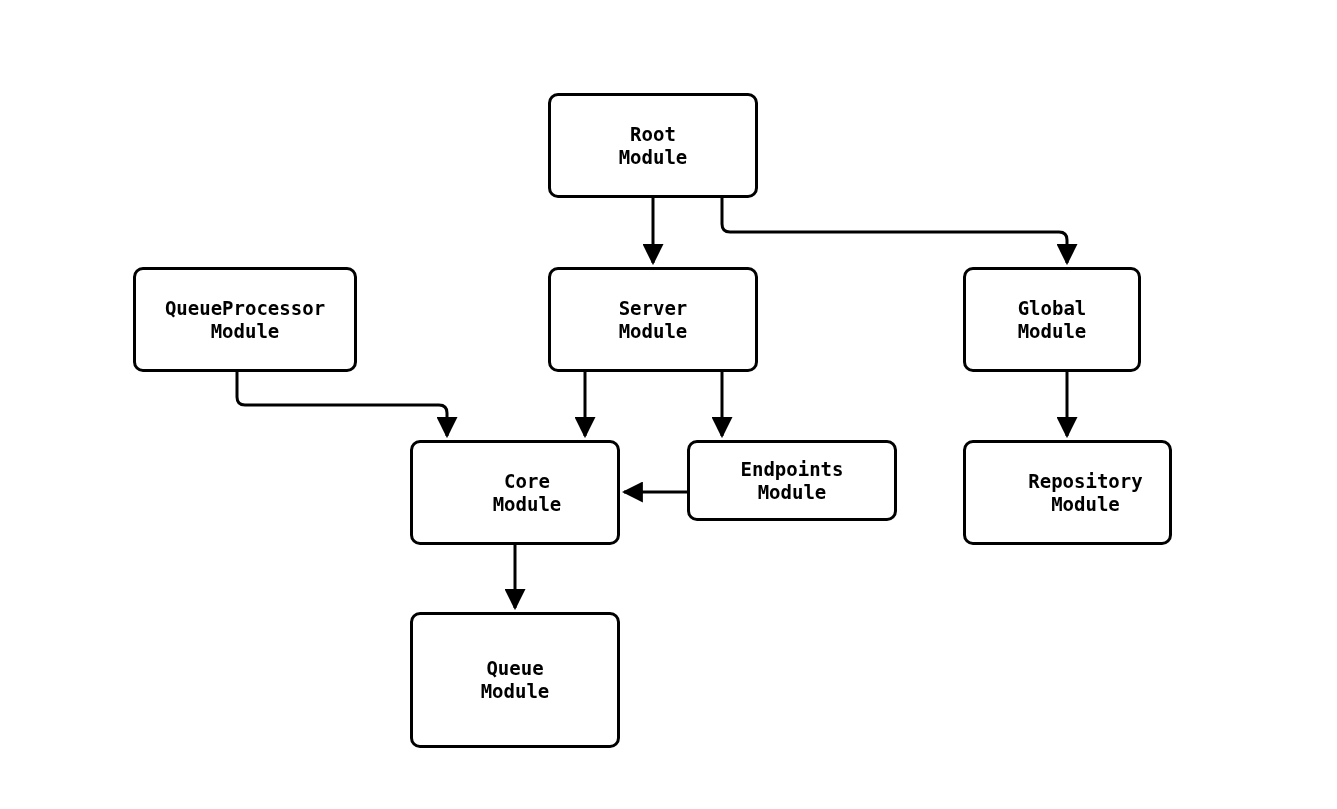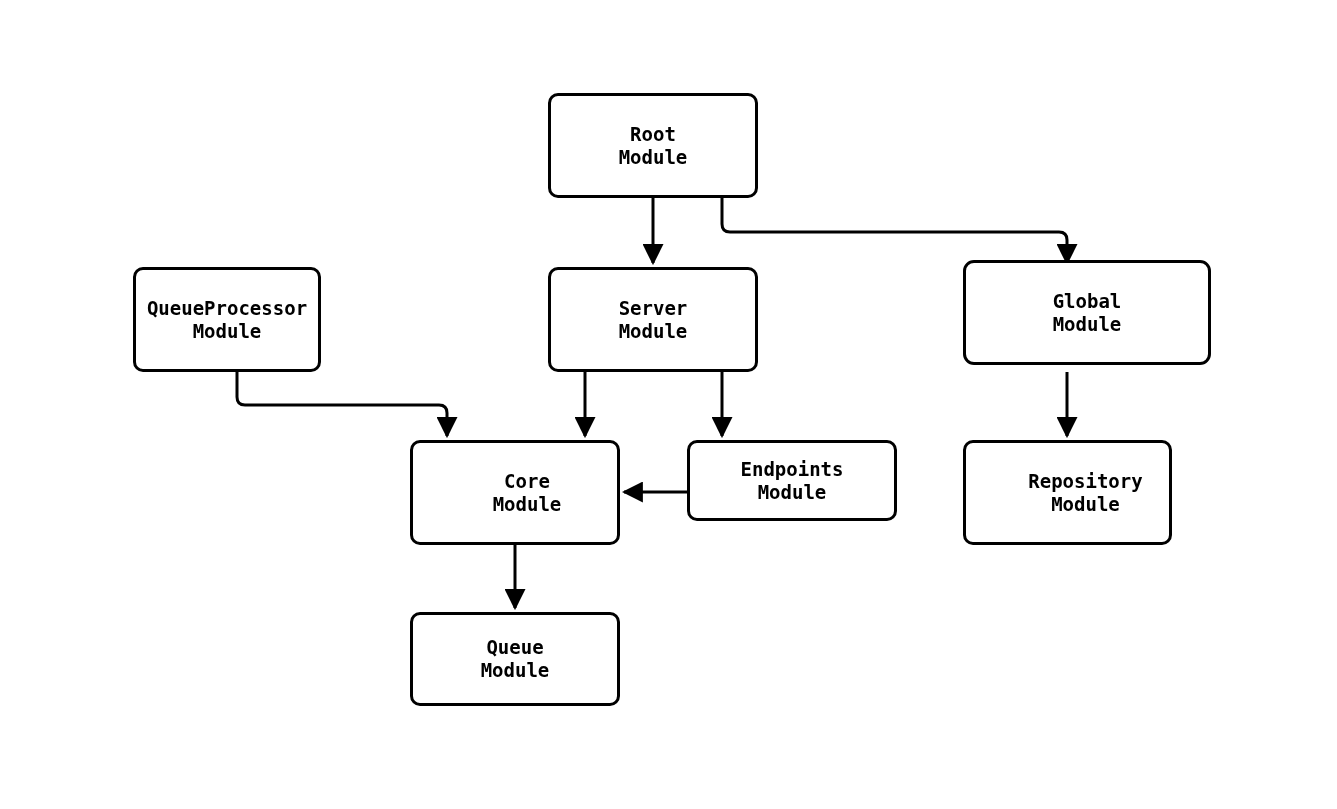--- a/index.html
+++ b/index.html
@@ -34,27 +34,27 @@
     text-align: center;
   }
   .node .label {
     white-space: pre-line;
     font-size: 19px;
     font-weight: bold;
     line-height: 1.2;
     color: #000000;
   }
   .n-root          { left: 548px; top:  93px; width: 210px; height: 105px; }
-  .n-queueproc     { left: 133px; top: 267px; width: 188px; height: 105px; }
+  .n-queueproc     { left: 133px; top: 267px; width: 224px; height: 105px; }
   .n-server        { left: 548px; top: 267px; width: 210px; height: 105px; align-items: center; }
-  .n-global        { left: 963px; top: 260px; width: 248px; height: 105px; border-radius: 11px; }
+  .n-global        { left: 963px; top: 267px; width: 178px; height: 105px; }
   .n-core          { left: 410px; top: 440px; width: 210px; height: 105px; padding-left: 24px; }
   .n-endpoints     { left: 687px; top: 440px; width: 210px; height: 81px; }
   .n-repository    { left: 963px; top: 440px; width: 209px; height: 105px; padding-left: 36px; }
-  .n-queue         { left: 410px; top: 612px; width: 210px; height: 94px; }
+  .n-queue         { left: 410px; top: 612px; width: 210px; height: 136px; }
 </style>
 </head>
 <body>
 
 <div class="canvas">
 
   <svg class="edges" viewBox="0 0 1337 809" xmlns="http://www.w3.org/2000/svg">
     <defs>
       <marker id="arrow" viewBox="0 0 10 10" refX="9" refY="5" markerWidth="7" markerHeight="7" orient="auto-start-reverse">
         <path d="M 0 0 L 10 5 L 0 10 z" fill="#000000"></path>

